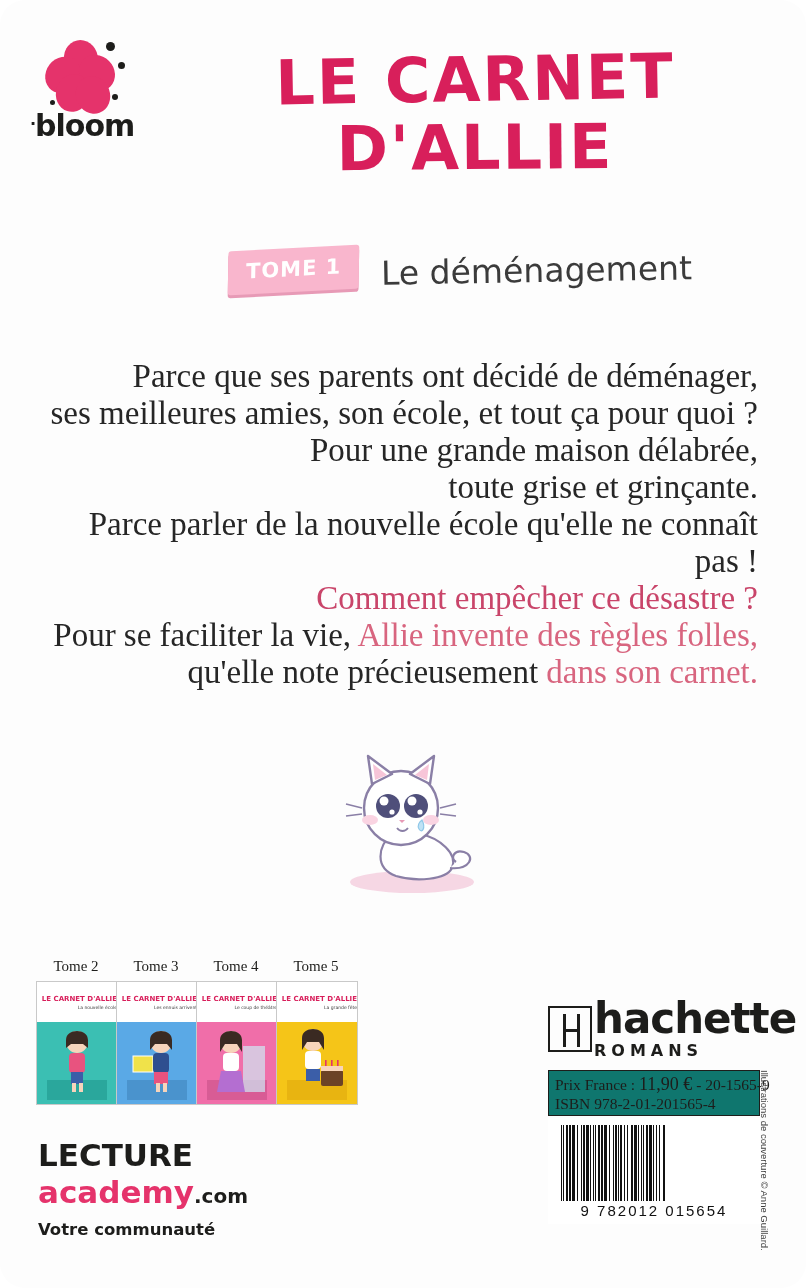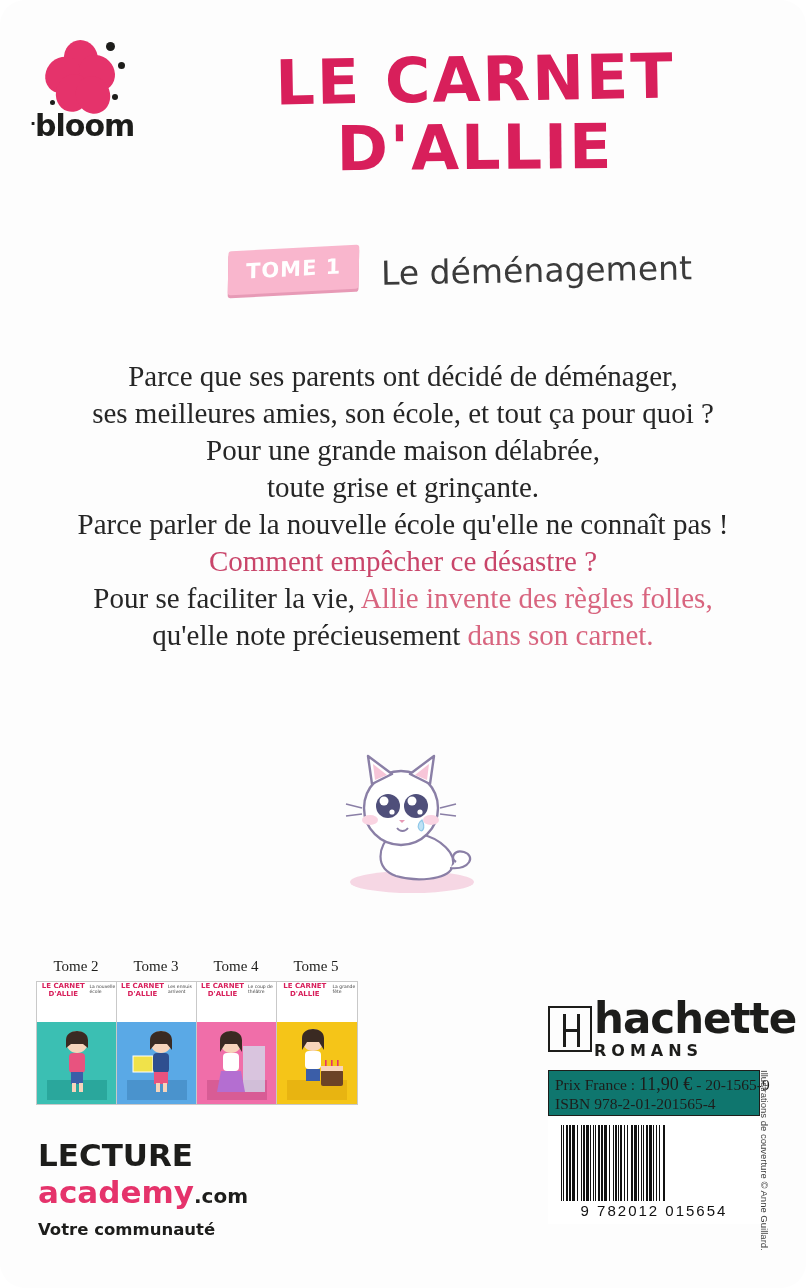--- a/index.html
+++ b/index.html
@@ -127,22 +127,22 @@
     font-size: 33px;
     color: #3b3b3b;
     transform: rotate(-1deg);
   }
   
   .blurb {
     position: absolute;
     left: 48px;
     top: 358px;
     width: 710px;
-    text-align: center;
-    font-size: 29px;
+    text-align: right;
+    font-size: 33px;
     line-height: 37px;
     color: #262626;
   }
   .hl { color: #d8657f; }
   .hl-strong { color: #c9456a; }
   
   .cat-wrap {
     position: absolute;
     left: 300px;
     top: 742px;
@@ -171,22 +171,22 @@
     height: 122px;
     border: 1px solid #c9c9c9;
     position: relative;
     overflow: hidden;
   }
   .tc-top {
     position: absolute;
     left: 0; top: 0; right: 0;
     height: 40px;
     display: flex;
-    flex-direction: row;
-    align-items: flex-start;
+    flex-direction: column;
+    align-items: flex-end;
     justify-content: center;
   }
   .tc-title {
     font-family: "DejaVu Sans", sans-serif;
     font-weight: bold;
     font-size: 7px;
     color: #d81f5b;
     line-height: 8px;
     text-align: center;
   }

